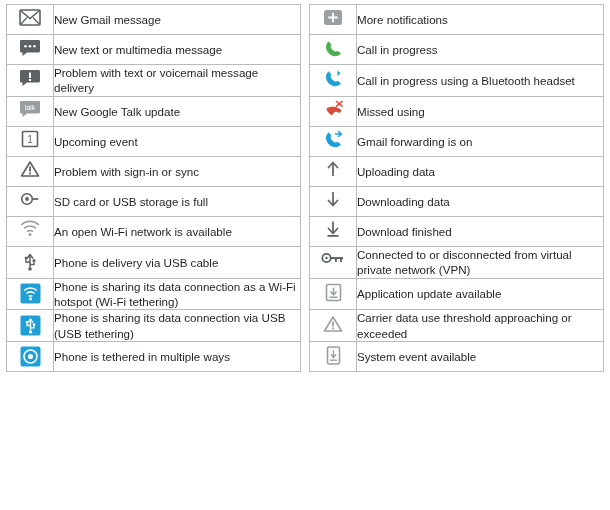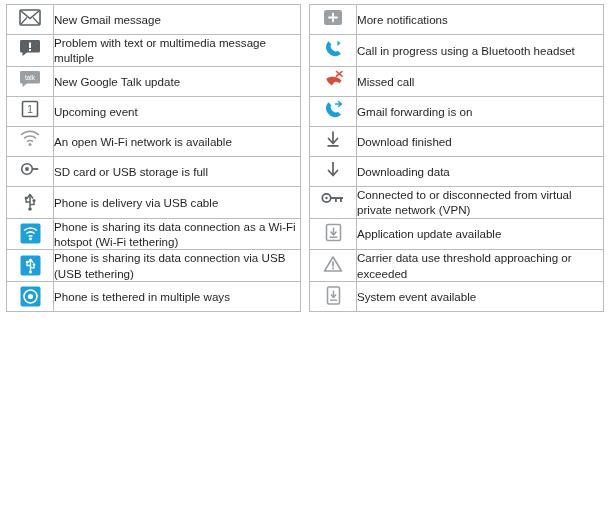--- a/index.html
+++ b/index.html
@@ -83,32 +83,54 @@
         <span class="ic">
           <svg width="20" height="17" viewBox="0 0 20 17">
             <rect x="1" y="1" width="18" height="15" rx="2.5" fill="#9a9fa3"></rect>
             <path d="M10 4.5 V12.5 M6 8.5 H14" stroke="#ffffff" stroke-width="1.8" stroke-linecap="round"></path>
           </svg>
         </span>
       </td>
       <td class="text-cell">More notifications</td>
     </tr>
 
+    <tr class="row-h">
+      <td class="icon-cell">
+        <span class="ic">
+          <svg width="22" height="18" viewBox="0 0 22 18">
+            <path d="M2 1 H20 A1.5 1.5 0 0 1 21 2.5 V12 A1.5 1.5 0 0 1 19.5 13.5 H8 L3.5 17 V13.5 H2 A1.5 1.5 0 0 1 1 12 V2.5 A1.5 1.5 0 0 1 2 1 Z" fill="#5b6165"></path>
+            <circle cx="6.5" cy="7.2" r="1.3" fill="#ffffff"></circle>
+            <circle cx="11" cy="7.2" r="1.3" fill="#ffffff"></circle>
+            <circle cx="15.5" cy="7.2" r="1.3" fill="#ffffff"></circle>
+          </svg>
+        </span>
+      </td>
+      <td class="text-cell">New text or multimedia message</td>
+      <td class="spacer-cell"></td>
+      <td class="icon-cell">
+        <span class="ic">
+          <svg width="20" height="20" viewBox="0 0 20 20">
+            <path d="M5.5 2.2 C3.5 4.2 2.5 7 3.2 9.8 C4 13.2 7 16.2 10.4 17 C13.2 17.7 16 16.7 18 14.7 L14.8 11.8 C14.1 12.5 13.1 12.8 12.2 12.5 C10.3 11.9 8.3 9.9 7.7 8 C7.4 7.1 7.7 6.1 8.4 5.4 Z" fill="#4caf50"></path>
+          </svg>
+        </span>
+      </td>
+      <td class="text-cell">Call in progress</td>
+    </tr>
 
     <tr>
       <td class="icon-cell">
         <span class="ic">
           <svg width="22" height="18" viewBox="0 0 22 18">
             <path d="M2 1 H20 A1.5 1.5 0 0 1 21 2.5 V12 A1.5 1.5 0 0 1 19.5 13.5 H8 L3.5 17 V13.5 H2 A1.5 1.5 0 0 1 1 12 V2.5 A1.5 1.5 0 0 1 2 1 Z" fill="#5b6165"></path>
             <rect x="10" y="3.5" width="2" height="5.5" fill="#ffffff"></rect>
             <rect x="10" y="10" width="2" height="2" fill="#ffffff"></rect>
           </svg>
         </span>
       </td>
-      <td class="text-cell">Problem with text or multimedia message multiple</td>
+      <td class="text-cell">Problem with text or voicemail message delivery</td>
       <td class="spacer-cell"></td>
       <td class="icon-cell">
         <span class="ic">
           <svg width="20" height="20" viewBox="0 0 20 20">
             <path d="M5.5 2.2 C3.5 4.2 2.5 7 3.2 9.8 C4 13.2 7 16.2 10.4 17 C13.2 17.7 16 16.7 18 14.7 L14.8 11.8 C14.1 12.5 13.1 12.8 12.2 12.5 C10.3 11.9 8.3 9.9 7.7 8 C7.4 7.1 7.7 6.1 8.4 5.4 Z" fill="#1e9fd8"></path>
             <path d="M14.5 1.5 L17.5 4.3 L14.5 7 V1.5 Z" fill="#1e9fd8"></path>
           </svg>
         </span>
       </td>
       <td class="text-cell">Call in progress using a Bluetooth headset</td>
@@ -126,21 +148,21 @@
       <td class="text-cell">New Google Talk update</td>
       <td class="spacer-cell"></td>
       <td class="icon-cell">
         <span class="ic">
           <svg width="21" height="18" viewBox="0 0 21 18">
             <path d="M3.5 8.5 C6 7 9 6.4 12 7 C14.6 7.5 17 8.8 18.5 10.6 L16.5 13.2 C15.6 12.5 14.5 12 13.4 11.8 C12.4 11.6 11.5 12 10.9 12.8 L8.8 15.4 C7 14.3 5.2 12.6 4 10.6 Z" fill="#d94b3a"></path>
             <path d="M13.5 1.5 L19 6.2 M19 1.5 L13.5 6.2" stroke="#d94b3a" stroke-width="1.6" stroke-linecap="round"></path>
           </svg>
         </span>
       </td>
-      <td class="text-cell">Missed call</td>
+      <td class="text-cell">Missed using</td>
     </tr>
 
 
     <tr class="row-h">
       <td class="icon-cell">
         <span class="ic">
           <svg width="18" height="18" viewBox="0 0 18 18">
             <rect x="1.5" y="1.5" width="15" height="15" rx="1" fill="none" stroke="#5b6165" stroke-width="1.6"></rect>
             <text x="9" y="13" font-family="Liberation Sans, sans-serif" font-size="10" fill="#5b6165" text-anchor="middle">1</text>
           </svg>
@@ -153,20 +175,65 @@
           <svg width="20" height="20" viewBox="0 0 20 20">
             <path d="M5.5 2.2 C3.5 4.2 2.5 7 3.2 9.8 C4 13.2 7 16.2 10.4 17 C13.2 17.7 16 16.7 18 14.7 L14.8 11.8 C14.1 12.5 13.1 12.8 12.2 12.5 C10.3 11.9 8.3 9.9 7.7 8 C7.4 7.1 7.7 6.1 8.4 5.4 Z" fill="#1e9fd8"></path>
             <path d="M12.5 4 H18 M15.5 1.5 L18.5 4 L15.5 6.5" stroke="#1e9fd8" stroke-width="1.5" fill="none" stroke-linecap="round" stroke-linejoin="round"></path>
           </svg>
         </span>
       </td>
       <td class="text-cell">Gmail forwarding is on</td>
     </tr>
 
 
+    <tr class="row-h">
+      <td class="icon-cell">
+        <span class="ic">
+          <svg width="20" height="18" viewBox="0 0 20 18">
+            <path d="M10 2 L18.5 16 H1.5 Z" fill="none" stroke="#5b6165" stroke-width="1.6" stroke-linejoin="round"></path>
+            <rect x="9.1" y="6.5" width="1.8" height="5" fill="#5b6165"></rect>
+            <rect x="9.1" y="12.5" width="1.8" height="1.8" fill="#5b6165"></rect>
+          </svg>
+        </span>
+      </td>
+      <td class="text-cell">Problem with sign-in or sync</td>
+      <td class="spacer-cell"></td>
+      <td class="icon-cell">
+        <span class="ic">
+          <svg width="16" height="18" viewBox="0 0 16 18">
+            <path d="M8 16 V3" stroke="#5b6165" stroke-width="1.7"></path>
+            <path d="M3.5 7.5 L8 2.5 L12.5 7.5" fill="none" stroke="#5b6165" stroke-width="1.7" stroke-linecap="round" stroke-linejoin="round"></path>
+          </svg>
+        </span>
+      </td>
+      <td class="text-cell">Uploading data</td>
+    </tr>
+
+    <tr class="row-h">
+      <td class="icon-cell">
+        <span class="ic">
+          <svg width="20" height="18" viewBox="0 0 20 18">
+            <circle cx="7" cy="9" r="5.3" fill="none" stroke="#5b6165" stroke-width="1.6"></circle>
+            <circle cx="7" cy="9" r="1.9" fill="#5b6165"></circle>
+            <rect x="12.2" y="8.1" width="6" height="1.8" fill="#5b6165"></rect>
+          </svg>
+        </span>
+      </td>
+      <td class="text-cell">SD card or USB storage is full</td>
+      <td class="spacer-cell"></td>
+      <td class="icon-cell">
+        <span class="ic">
+          <svg width="16" height="18" viewBox="0 0 16 18">
+            <path d="M8 2 V15" stroke="#5b6165" stroke-width="1.7"></path>
+            <path d="M3.5 10.5 L8 15.5 L12.5 10.5" fill="none" stroke="#5b6165" stroke-width="1.7" stroke-linecap="round" stroke-linejoin="round"></path>
+          </svg>
+        </span>
+      </td>
+      <td class="text-cell">Downloading data</td>
+    </tr>
 
     <tr class="row-h">
       <td class="icon-cell">
         <span class="ic">
           <svg width="22" height="17" viewBox="0 0 22 17">
             <path d="M2 5 A13 13 0 0 1 20 5" fill="none" stroke="#9a9fa3" stroke-width="1.6"></path>
             <path d="M5 8.3 A9 9 0 0 1 17 8.3" fill="none" stroke="#9a9fa3" stroke-width="1.6"></path>
             <path d="M8 11.6 A5 5 0 0 1 14 11.6" fill="none" stroke="#9a9fa3" stroke-width="1.6"></path>
             <circle cx="11" cy="14.6" r="1.5" fill="#9a9fa3"></circle>
           </svg>
@@ -177,43 +244,20 @@
       <td class="icon-cell">
         <span class="ic">
           <svg width="16" height="18" viewBox="0 0 16 18">
             <path d="M8 1.5 V13" stroke="#5b6165" stroke-width="1.7"></path>
             <path d="M3.5 8.5 L8 13.5 L12.5 8.5" fill="none" stroke="#5b6165" stroke-width="1.7" stroke-linecap="round" stroke-linejoin="round"></path>
             <rect x="2.5" y="15" width="11" height="1.8" fill="#5b6165"></rect>
           </svg>
         </span>
       </td>
       <td class="text-cell">Download finished</td>
-    </tr>
-
-    <tr class="row-h">
-      <td class="icon-cell">
-        <span class="ic">
-          <svg width="20" height="18" viewBox="0 0 20 18">
-            <circle cx="7" cy="9" r="5.3" fill="none" stroke="#5b6165" stroke-width="1.6"></circle>
-            <circle cx="7" cy="9" r="1.9" fill="#5b6165"></circle>
-            <rect x="12.2" y="8.1" width="6" height="1.8" fill="#5b6165"></rect>
-          </svg>
-        </span>
-      </td>
-      <td class="text-cell">SD card or USB storage is full</td>
-      <td class="spacer-cell"></td>
-      <td class="icon-cell">
-        <span class="ic">
-          <svg width="16" height="18" viewBox="0 0 16 18">
-            <path d="M8 2 V15" stroke="#5b6165" stroke-width="1.7"></path>
-            <path d="M3.5 10.5 L8 15.5 L12.5 10.5" fill="none" stroke="#5b6165" stroke-width="1.7" stroke-linecap="round" stroke-linejoin="round"></path>
-          </svg>
-        </span>
-      </td>
-      <td class="text-cell">Downloading data</td>
     </tr>
 
     <tr>
       <td class="icon-cell">
         <span class="ic">
           <svg width="16" height="20" viewBox="0 0 16 20">
             <circle cx="8" cy="18" r="1.8" fill="#5b6165"></circle>
             <path d="M8 16.5 V3" stroke="#5b6165" stroke-width="1.5"></path>
             <path d="M5 7.5 L8 3.5 L11 7.5" fill="none" stroke="#5b6165" stroke-width="1.5" stroke-linejoin="round"></path>
             <path d="M8 11 L4 11 L4 8" stroke="#5b6165" stroke-width="1.4" fill="none"></path>

